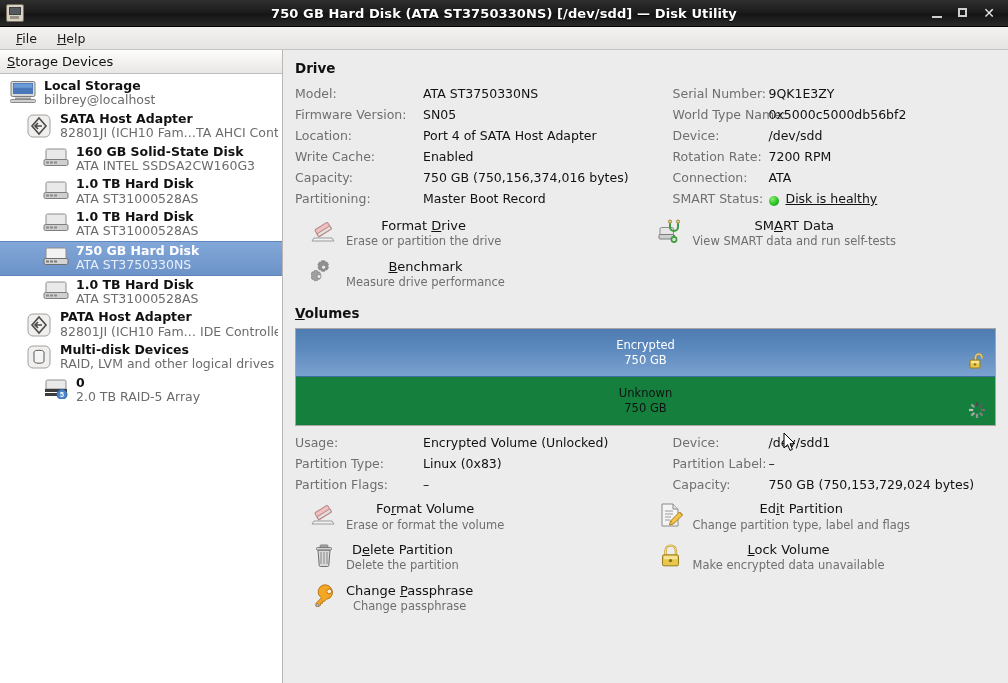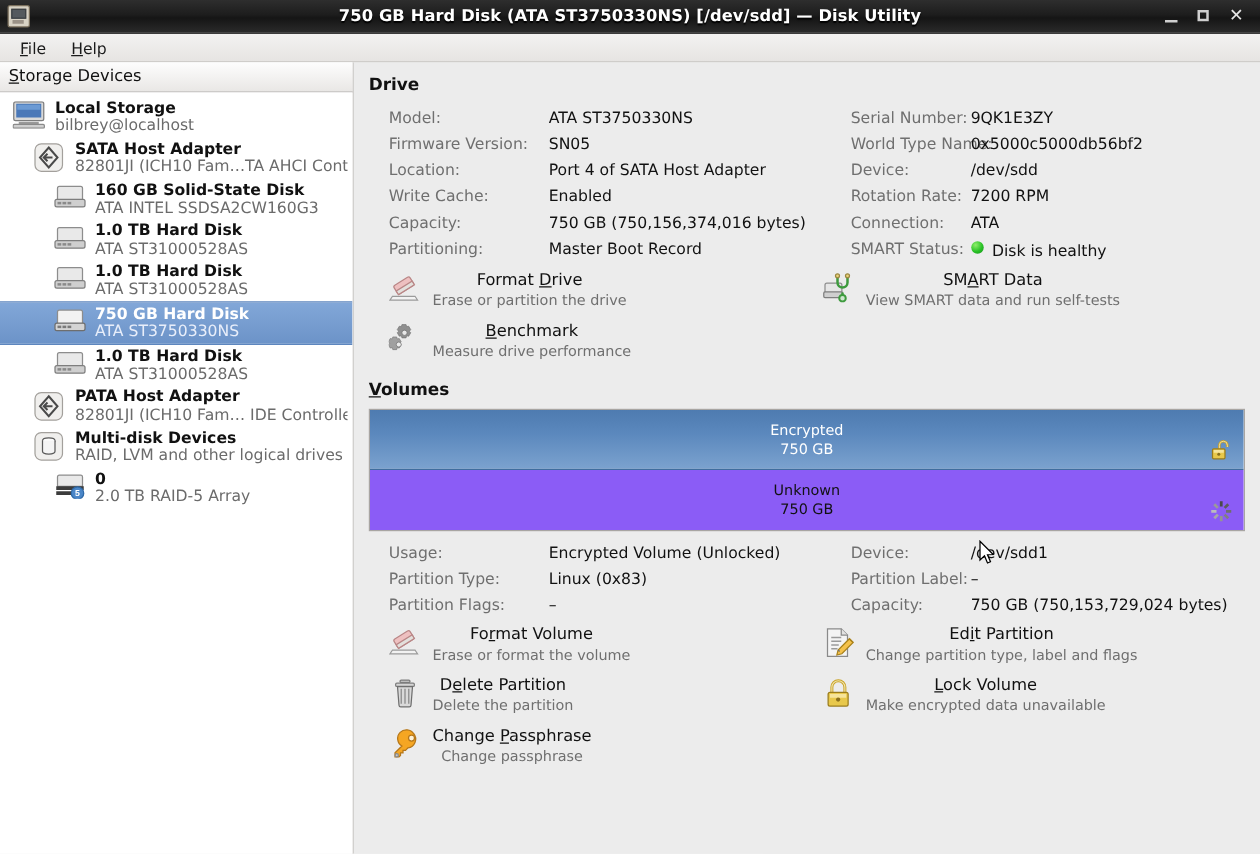--- a/index.html
+++ b/index.html
@@ -196,37 +196,36 @@
     color: #111;
     margin: 2px 0 7px 0;
   }
   .section-title u { text-decoration: underline; }
 
   .kv-grid {
     display: grid;
     grid-template-columns: 128px 1fr 118px 1fr;
     column-gap: 0;
     row-gap: 0;
-    margin-left: 16px;
     margin-bottom: 4px;
   }
   .kv-key {
     color: #6f6f6f;
     font-size: 12.5px;
     padding: 3px 8px 3px 0;
     white-space: nowrap;
   }
   .kv-val {
     color: #111;
     font-size: 12.5px;
     padding: 3px 12px 3px 0;
     white-space: nowrap;
   }
   .kv-col2key { padding-left: 22px; }
-  .smart-ok { display: inline-flex; align-items: flex-start; gap: 7px; }
+  .smart-ok { display: inline-flex; align-items: flex-end; gap: 7px; text-decoration: underline; }
   .led {
     width: 10px; height: 10px; border-radius: 50%;
     background: radial-gradient(circle at 35% 30%, #8fee6b 0%, #29c126 55%, #14901a 100%);
     display: inline-block;
   }
 
   
   .actions {
     display: grid;
     grid-template-columns: 1fr 1fr;
@@ -265,21 +264,21 @@
     box-sizing: border-box;
   }
   .vol-encrypted {
     height: 48px;
     background: linear-gradient(to bottom, #4e7bb0 0%, #5b88bd 40%, #7ba2cf 100%);
     border-bottom: 1px solid #3f6d9e;
     color: #ffffff;
   }
   .vol-unknown {
     flex: 1 1 auto;
-    background: #8b5cf6;
+    background: #15803d;
     color: #111;
   }
   .vol-lines { text-align: center; line-height: 1.3; font-size: 11.5px; }
   .vol-name { font-size: 11.5px; }
   .vol-size { font-size: 11.5px; }
   .vol-badge {
     position: absolute;
     right: 8px;
     bottom: 5px;
     width: 20px; height: 20px;

